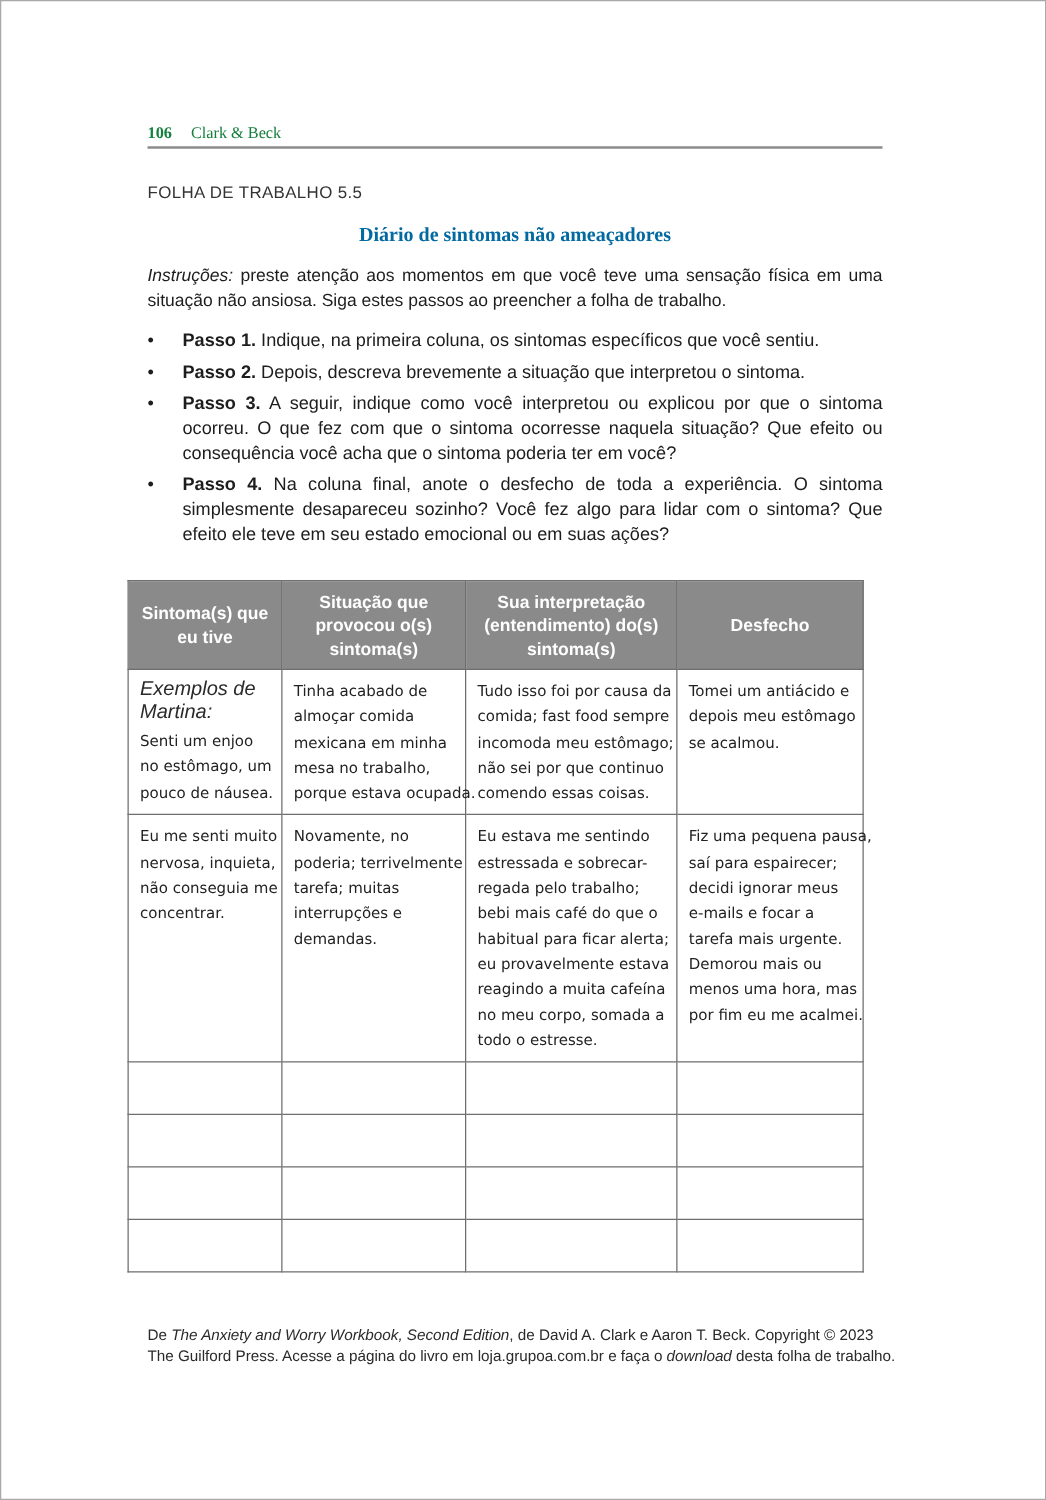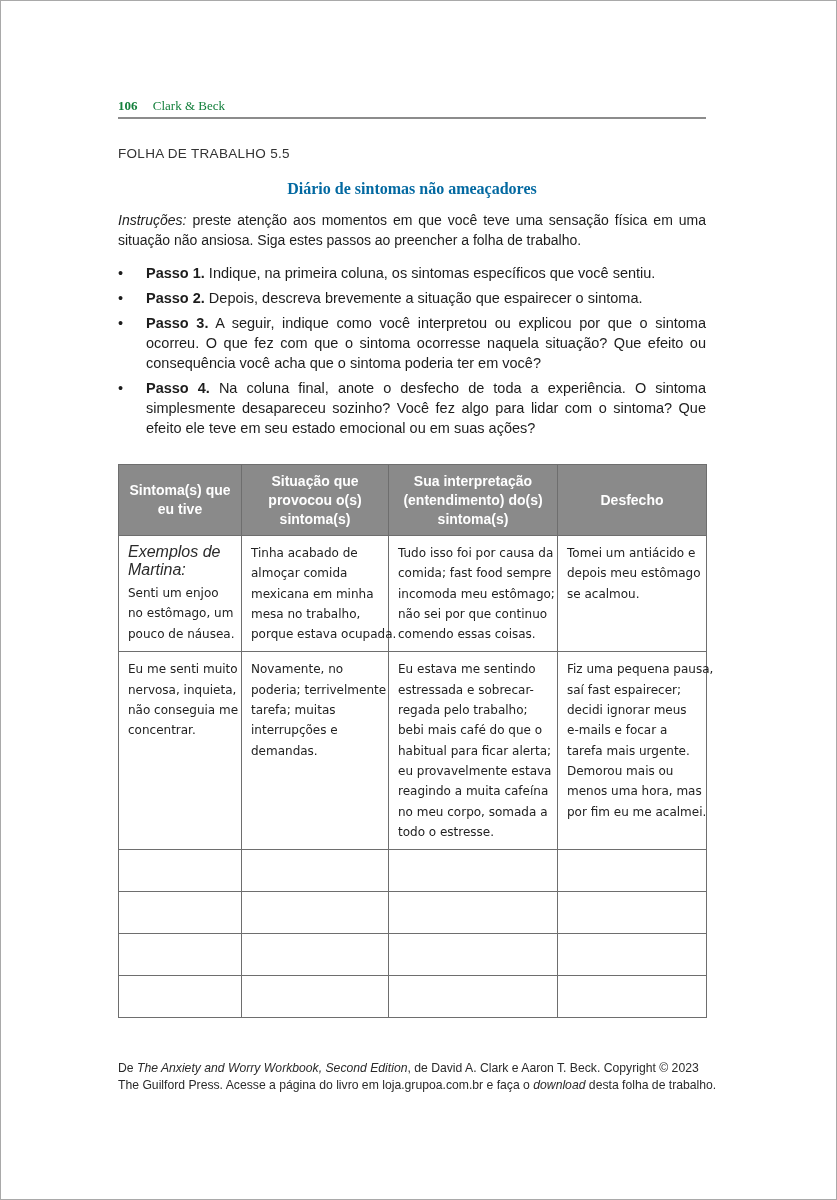--- a/index.html
+++ b/index.html
@@ -35,21 +35,21 @@
     .intro i { font-style: italic; }
     .steps {
       position: absolute; left: 118px; top: 263px; width: 588px; margin: 0; padding: 0;
       list-style: none; font-family: "Liberation Sans", sans-serif; font-size: 14.5px;
       line-height: 20px; color: #1d1d1d;
     }
     .steps li { position: relative; padding-left: 28px; margin-bottom: 5px; text-align: justify; }
     .steps li .bullet { position: absolute; left: 0; top: 0; }
     .steps li b { font-weight: bold; }
     table.grid {
-      position: absolute; left: 118px; top: 464px; width: 588px;
+      position: absolute; left: 102px; top: 464px; width: 588px;
       border-collapse: collapse; table-layout: fixed;
     }
     table.grid th, table.grid td { border: 1.5px solid #6e6e6e; vertical-align: top; }
     table.grid th {
       background: #8a8a8a; color: #ffffff;
       font-family: "Liberation Sans", sans-serif; font-weight: bold; font-size: 14px;
       line-height: 19px; height: 70px; vertical-align: middle; text-align: center; padding: 0 8px;
     }
     table.grid td {
       font-family: "DejaVu Sans", sans-serif; font-size: 12px; line-height: 20.3px;
@@ -80,21 +80,21 @@
 <div class="label">FOLHA DE TRABALHO 5.5</div>
 
 <div class="title">Diário de sintomas não ameaçadores</div>
 
 <div class="intro">
   <i>Instruções:</i><span> preste atenção aos momentos em que você teve uma sensação física em uma situação não ansiosa. Siga estes passos ao preencher a folha de trabalho.</span>
 </div>
 
 <ul class="steps">
   <li><span class="bullet">•</span><b>Passo 1.</b><span> Indique, na primeira coluna, os sintomas específicos que você sentiu.</span></li>
-  <li><span class="bullet">•</span><b>Passo 2.</b><span> Depois, descreva brevemente a situação que espairecer o sintoma.</span></li>
+  <li><span class="bullet">•</span><b>Passo 2.</b><span> Depois, descreva brevemente a situação que interpretou o sintoma.</span></li>
   <li><span class="bullet">•</span><b>Passo 3.</b><span> A seguir, indique como você interpretou ou explicou por que o sintoma ocorreu. O que fez com que o sintoma ocorresse naquela situação? Que efeito ou consequência você acha que o sintoma poderia ter em você?</span></li>
   <li><span class="bullet">•</span><b>Passo 4.</b><span> Na coluna final, anote o desfecho de toda a experiência. O sintoma simplesmente desapareceu sozinho? Você fez algo para lidar com o sintoma? Que efeito ele teve em seu estado emocional ou em suas ações?</span></li>
 </ul>
 
 <table class="grid">
   <colgroup>
     <col style="width:123px">
       <col style="width:147px">
       <col style="width:169px">
       <col style="width:149px">
@@ -155,21 +155,21 @@
         <span class="cell-line">regada pelo trabalho;</span>
         <span class="cell-line">bebi mais café do que o</span>
         <span class="cell-line">habitual para ficar alerta;</span>
         <span class="cell-line">eu provavelmente estava</span>
         <span class="cell-line">reagindo a muita cafeína</span>
         <span class="cell-line">no meu corpo, somada a</span>
         <span class="cell-line">todo o estresse.</span>
       </td>
       <td>
         <span class="cell-line">Fiz uma pequena pausa,</span>
-        <span class="cell-line">saí fast espairecer;</span>
+        <span class="cell-line">saí para espairecer;</span>
         <span class="cell-line">decidi ignorar meus</span>
         <span class="cell-line">e-mails e focar a</span>
         <span class="cell-line">tarefa mais urgente.</span>
         <span class="cell-line">Demorou mais ou</span>
         <span class="cell-line">menos uma hora, mas</span>
         <span class="cell-line">por fim eu me acalmei.</span>
       </td>
     </tr>
     <tr class="blank">
       <td></td>

